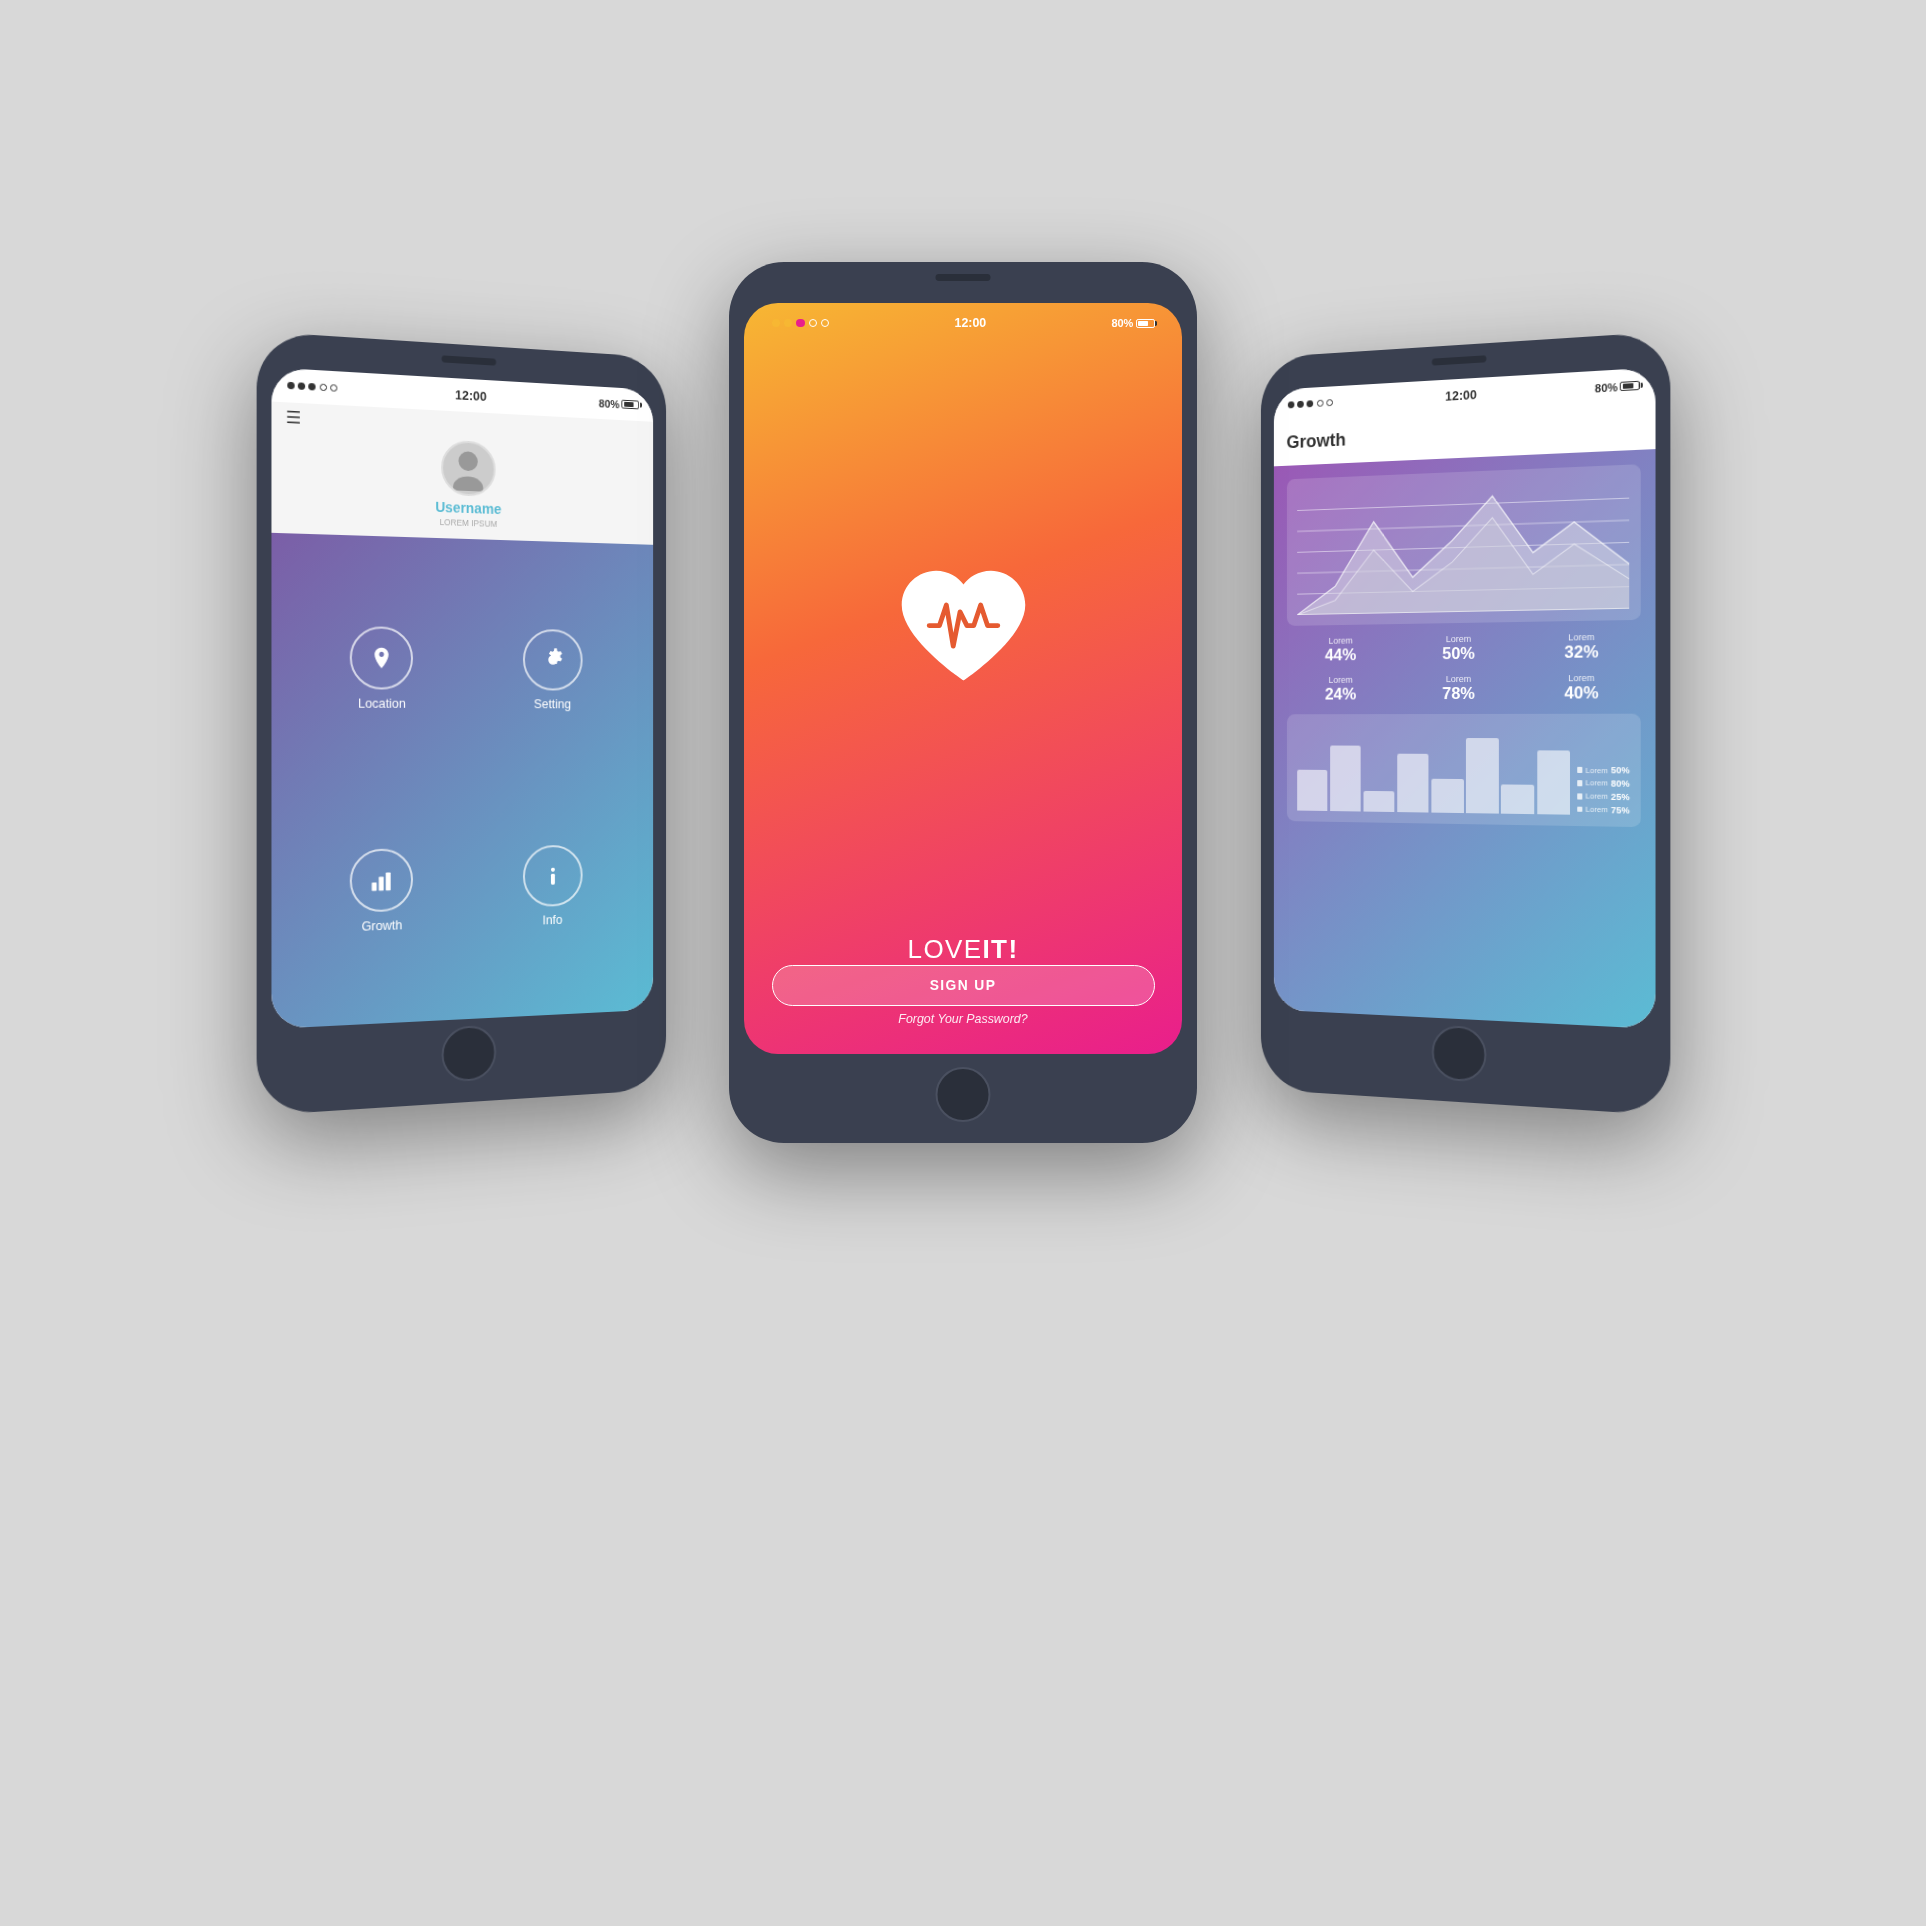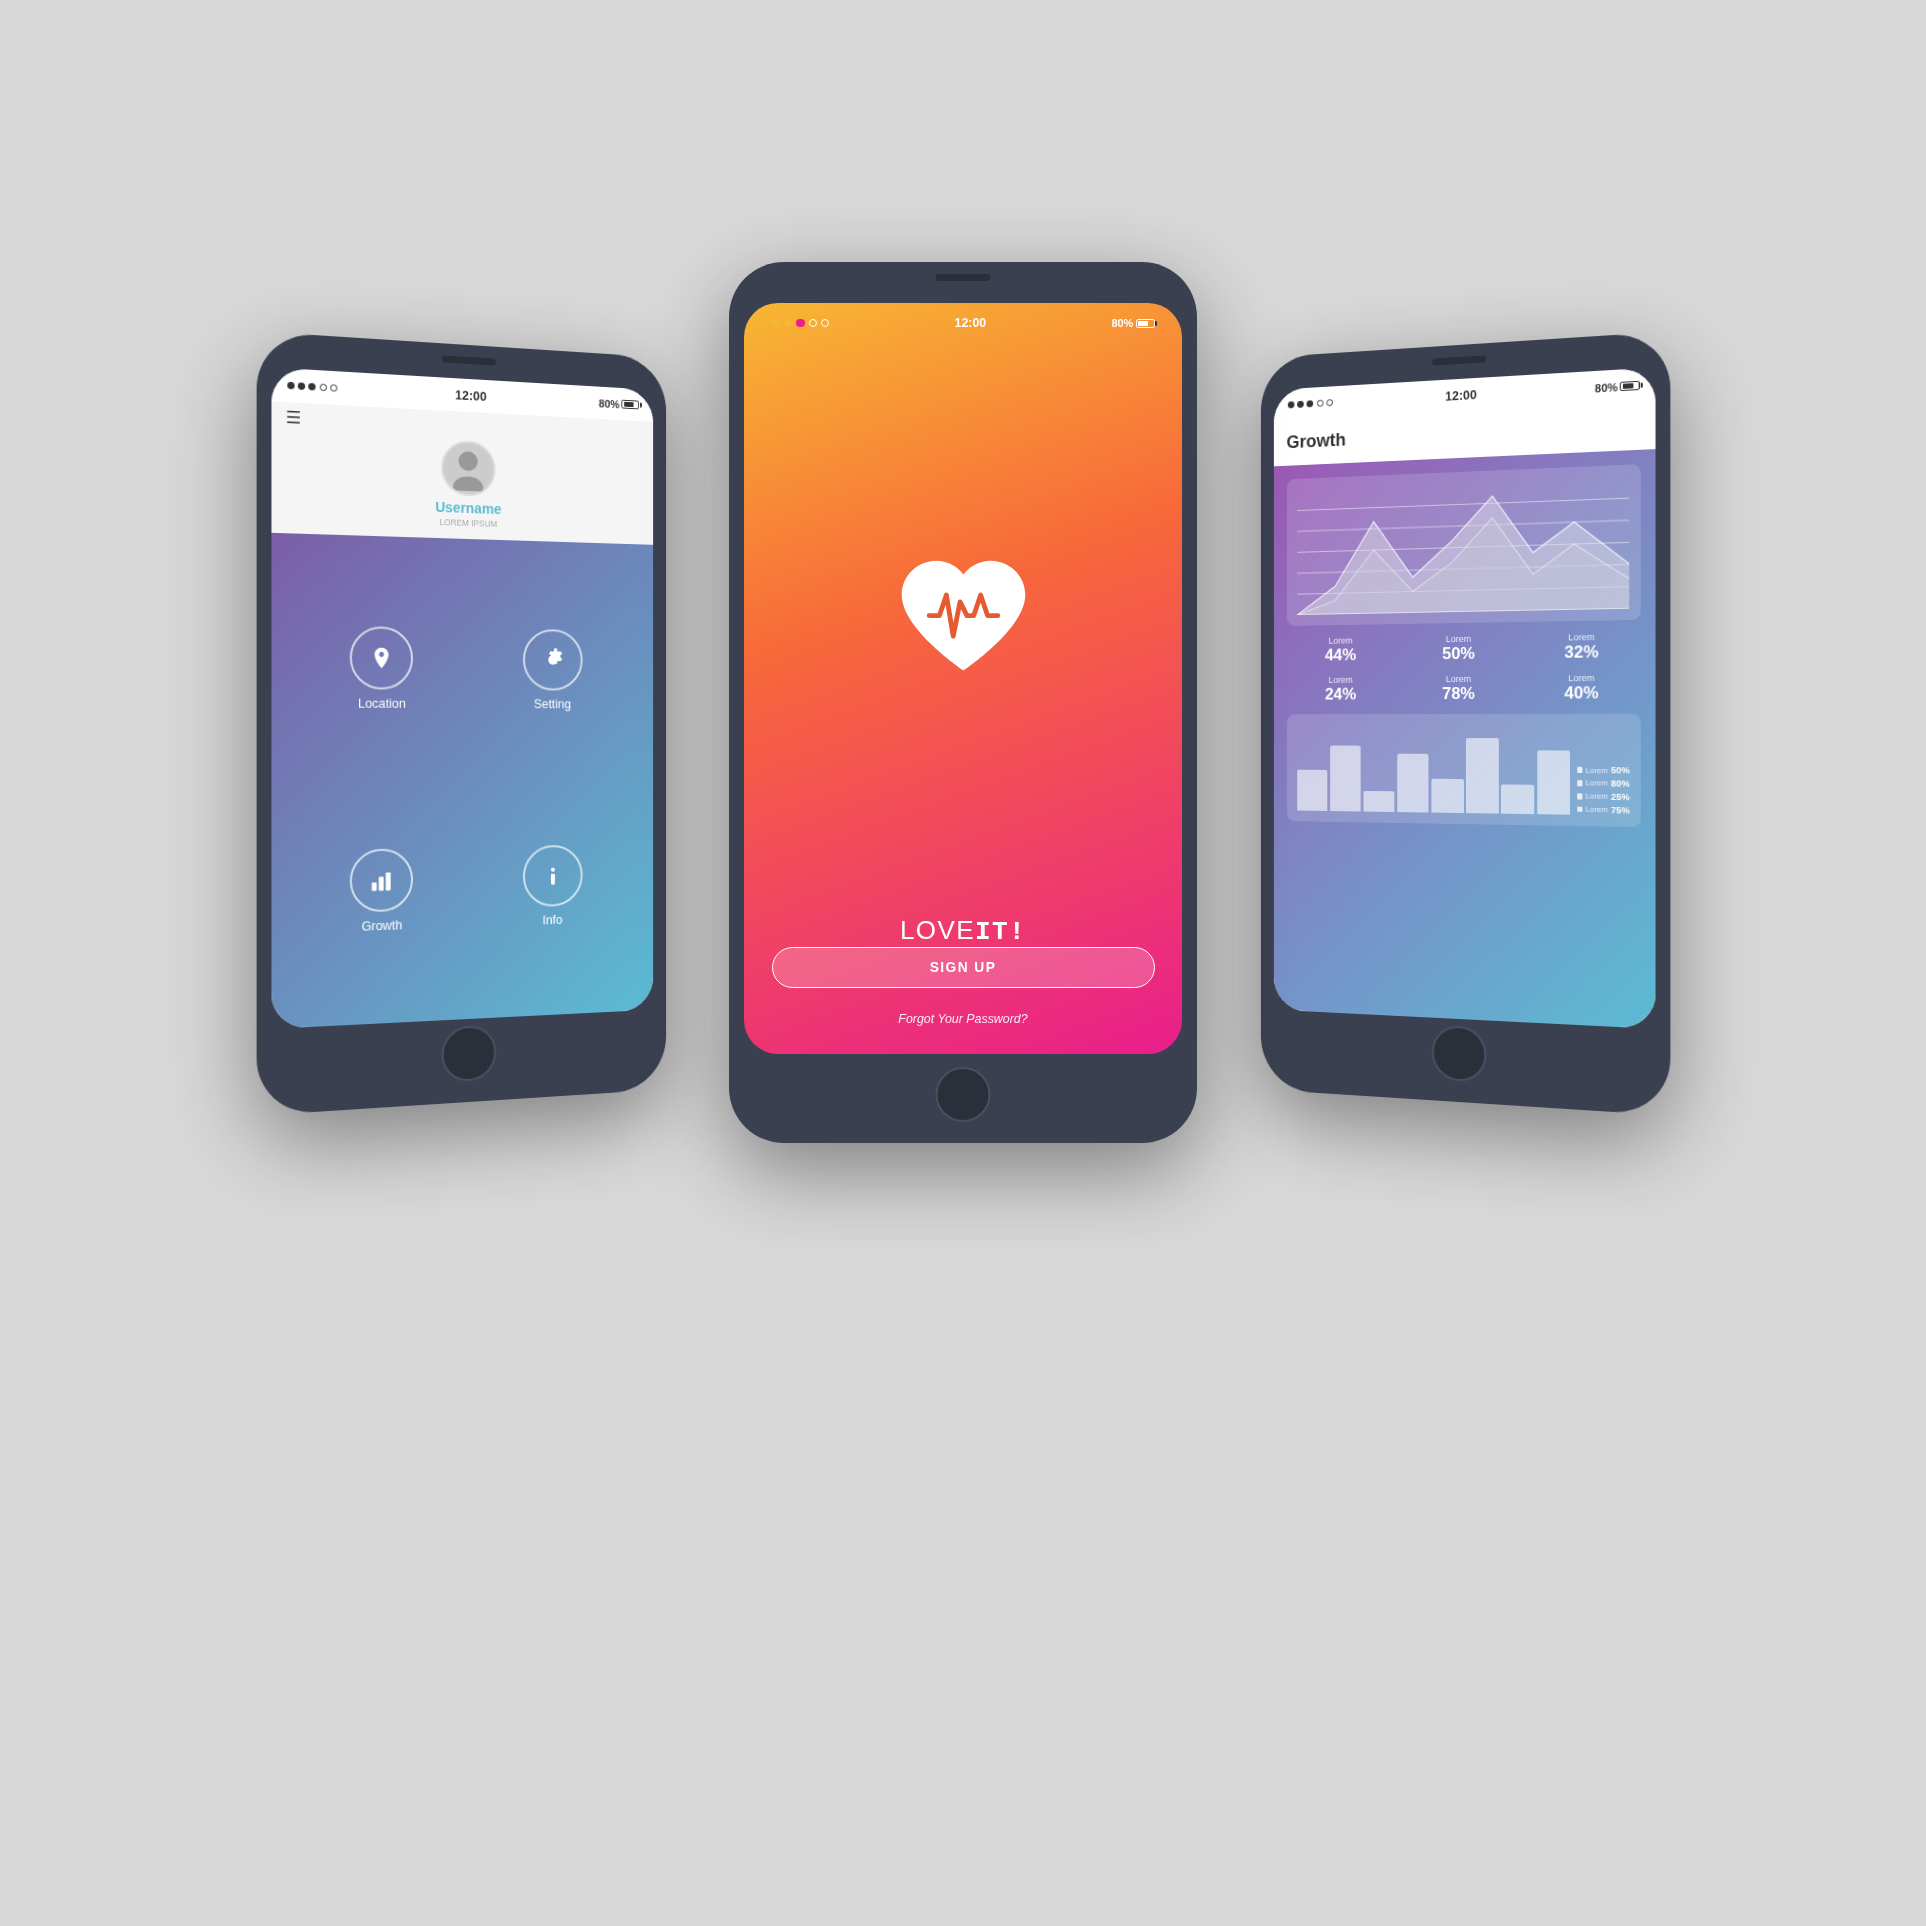--- a/index.html
+++ b/index.html
@@ -304,28 +304,27 @@
     .brand-name {
       font-size: 26px;
       font-weight: 400;
       color: white;
       letter-spacing: 1.4px;
       text-align: center;
     }
 
     .brand-name span {
       font-weight: 900;
-      font-family: Liberation Mono, monospace;
     }
 
     .center-buttons {
       width: 100%;
       display: flex;
       flex-direction: column;
-      gap: 27px;
+      gap: 9px;
     }
 
     .btn-signup {
       background: rgba(255,255,255,0.2);
       border: 1.4px solid white;
       border-radius: 27.5px;
       padding: 12.4px;
       text-align: center;
       color: white;
       font-size: 13.8px;

